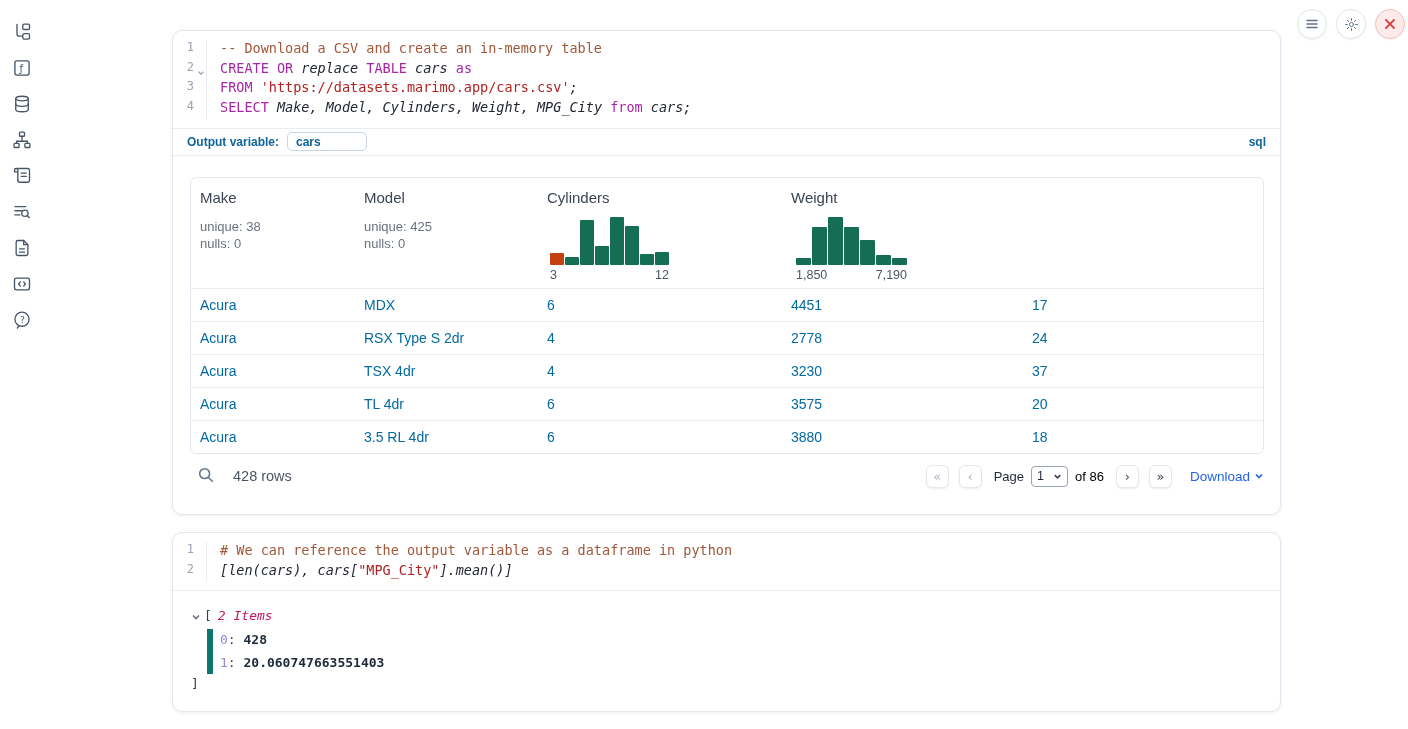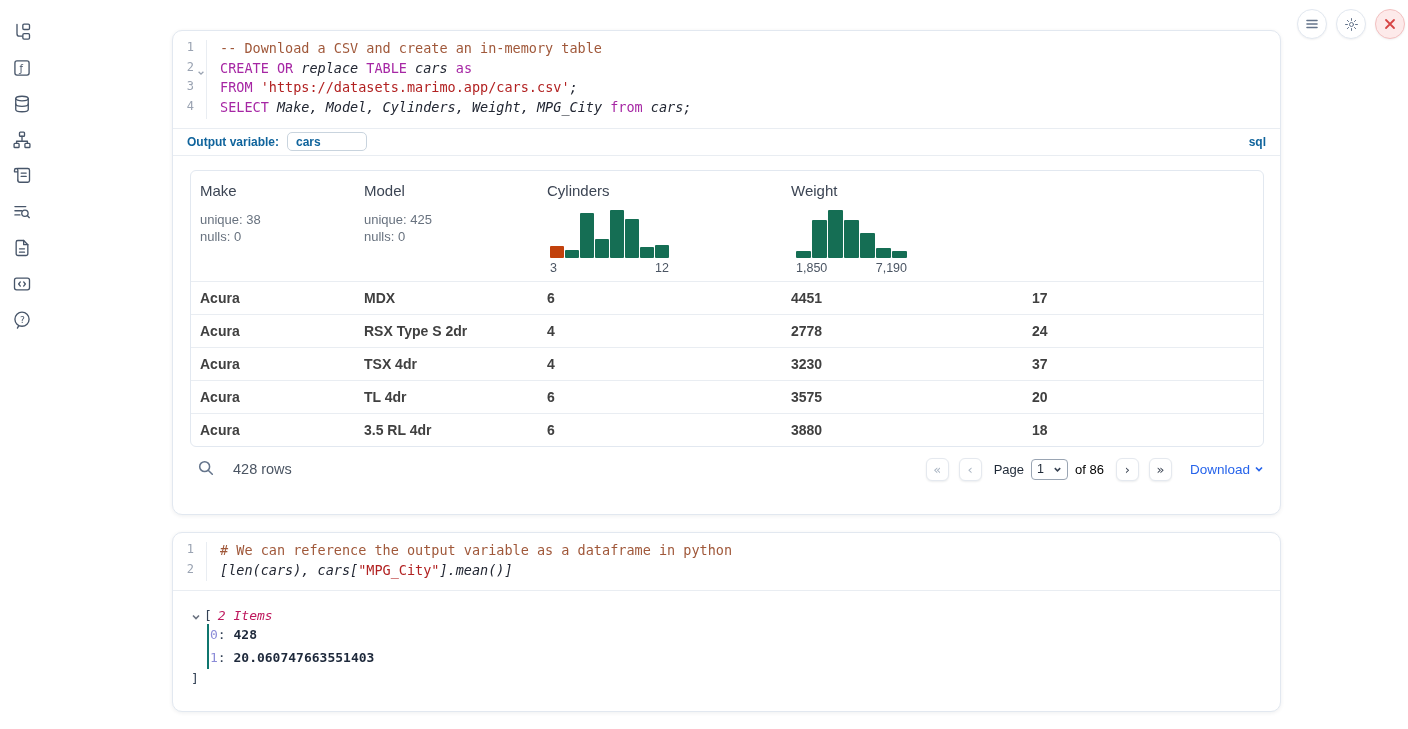--- a/index.html
+++ b/index.html
@@ -39,31 +39,31 @@
   .tk-pl { color:#222733;font-style:italic; }
 
   
   .meta-bar { height:28px; border-top:1px solid #e9edf2; border-bottom:1px solid #e9edf2; display:flex; align-items:center; padding:0 14px; }
   .meta-label { font-size:12px; font-weight:bold; color:#10649c; }
   .meta-input { width:80px; height:19px; margin-left:8px; border:1px solid #c9d4de; border-radius:5px; padding:0 8px; font:bold 12px "Liberation Sans", sans-serif; color:#10649c; outline:none; }
   .lang-badge { margin-left:auto; font-size:12px; font-weight:bold; color:#10649c; cursor:pointer; }
 
   
   .output-area { padding:14px 17px 0 17px; }
-  .data-table { width:1074px; border:1px solid #e2e8f0; border-radius:6px; overflow:hidden; }
+  .data-table { width:1074px; border:1px solid #e2e8f0; border-radius:6px; overflow:hidden;margin-top:7px; }
   .t-grid { display:grid; grid-template-columns:164px 183px 244px 241px auto; }
   .th-cell { padding:11px 6px 6px 9px; }
   .col-name { font-size:15px; color:#3c4554; }
   .col-stats { margin-top:12px; font-size:13px; color:#68727f; line-height:17px; }
   .hist { margin-top:11px; width:max-content; }
   .hist.pad-c { margin-left:3px; } .hist.pad-w { margin-left:5px; } .hist.pad-m { margin-left:4px; }
   .hist-bars { display:flex; align-items:flex-end; gap:1px; height:48px; }
   .hist-bar { border-radius:1px; }
   .hist-labels { display:flex; justify-content:space-between; margin-top:3px; font-size:12.5px; color:#4b5563; }
-  .t-row { border-top:1px solid #e9edf2; height:33px; align-items:center; font-size:14px; color:#404040;font-weight:bold; }
+  .t-row { border-top:1px solid #e9edf2; height:33px; align-items:center; font-size:14px; color:#0369a1; }
   .td-cell { padding-left:9px; white-space:nowrap; overflow:hidden; }
 
   
   .table-footer { width:1074px; height:45px; display:flex; align-items:center; }
   .search-btn { background:none; border:none; cursor:pointer; margin-left:6px; width:20px; height:20px; }
   .search-btn svg { stroke:#64748b; fill:none; stroke-width:1.7; stroke-linecap:round; }
   .row-count { margin-left:17px; font-size:14.5px; color:#4b5563; }
   .pager { margin-left:auto; display:flex; align-items:center; }
   .pg-btn { width:23px; height:23px; border:1px solid #e5e9ef; border-radius:6px; background:#fff; box-shadow:0 1px 2px rgba(15,23,42,.08); font-size:13px; line-height:1; cursor:pointer; display:flex; align-items:center; justify-content:center; font-family:"DejaVu Sans", sans-serif; }
   .pg-btn.dis { color:#a9b4c2; }
@@ -76,21 +76,21 @@
   .download { margin-left:18px; display:flex; align-items:center; gap:4px; font-size:13.5px; color:#2563eb; cursor:pointer; }
   .download svg { width:10px; height:10px; stroke:#2563eb; fill:none; stroke-width:1.7; }
 
   
   .py-output { border-top:1px solid #e9edf2; padding:15px 0 0 18px; font:13px "DejaVu Sans Mono", monospace; color:#1e293b; }
   .tree-head { display:flex; align-items:center; height:18px; }
   .tree-chevron { width:10px; height:10px; margin-right:3px; cursor:pointer; }
   .tree-chevron svg { width:10px; height:10px; stroke:#6b7280; fill:none; stroke-width:1.6; }
   .tree-bracket { color:#334155; }
   .tree-count { margin-left:6px; font-style:italic; color:#be185d; }
-  .tree-items { margin-left:16px; border-left:2px solid #0f766e; padding-left:1px; }
+  .tree-items { margin-left:16px; border-left:6px solid #0f766e; padding-left:7px; margin-top:5px; }
   .tree-entry { height:22.5px; line-height:22.5px; }
   .tree-key { color:#8b8bd8; }
   .tree-colon { color:#334155; }
   .tree-val { color:#1e293b; font-weight:bold; }
   .tree-close { margin-top:2px; color:#334155; }
 </style>
 </head>
 <body>
 
 <div class="page">

